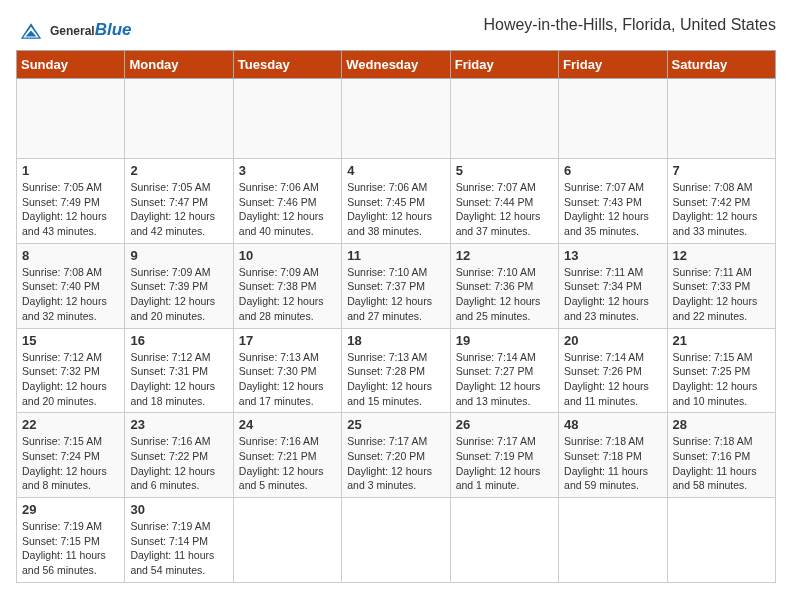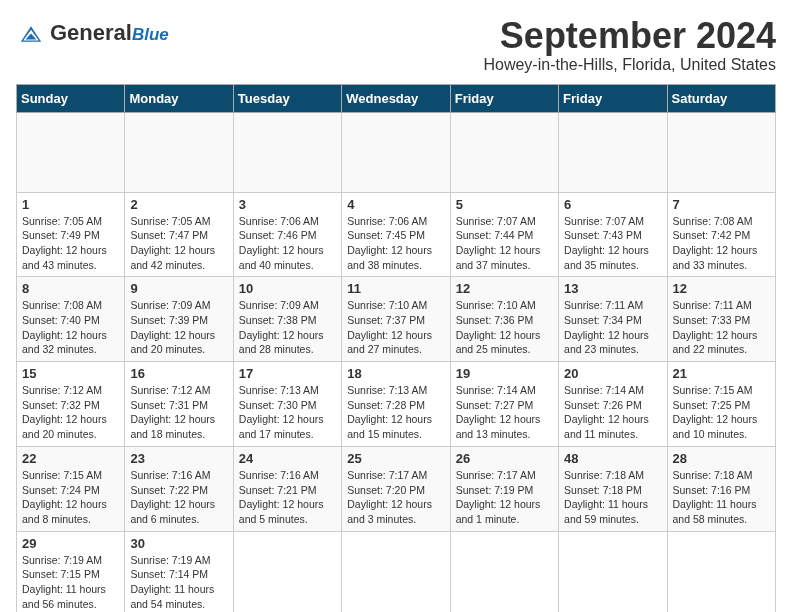--- a/index.html
+++ b/index.html
@@ -40,21 +40,21 @@
       font-size: 16px;
       color: #333;
       font-weight: normal;
     }
     table {
       width: 100%;
       border-collapse: collapse;
       table-layout: fixed;
     }
     thead tr th {
-      background-color: #0c4a6e;
+      background-color: #c2410c;
       color: #fff;
       font-size: 13px;
       font-weight: bold;
       padding: 6px 4px;
       text-align: left;
       border: 1px solid #aaa;
     }
     tbody tr td {
       vertical-align: top;
       border: 1px solid #ccc;
@@ -88,26 +88,25 @@
 
 <div class="header-area">
   <div class="logo">
     <div style="display:flex;align-items:center;gap:4px;">
       <svg class="logo-icon" width="38" height="30" viewBox="0 0 38 30">
         <polygon points="19,2 36,28 2,28" fill="#1a6eb5"></polygon>
         <polygon points="19,8 32,26 6,26" fill="white"></polygon>
         <polygon points="19,14 28,24 10,24" fill="#1a6eb5"></polygon>
       </svg>
       <div>
-        <span style="font-size:22px;font-weight:bold;color:#333;">General</span><span style="font-size:17px;font-weight:bold;color:#1a6eb5;font-style:italic;">Blue</span>
+        <span style="font-size:12px;font-weight:bold;color:#333;">General</span><span style="font-size:17px;font-weight:bold;color:#1a6eb5;font-style:italic;">Blue</span>
       </div>
     </div>
   </div>
   <div class="title-block">
-    <div class="month-title">September 2024</div>
     <div class="location-title">Howey-in-the-Hills, Florida, United States</div>
   </div>
 </div>
 
 <table>
   <thead>
     <tr>
     <th>Sunday</th>
         <th>Monday</th>
         <th>Tuesday</th>

